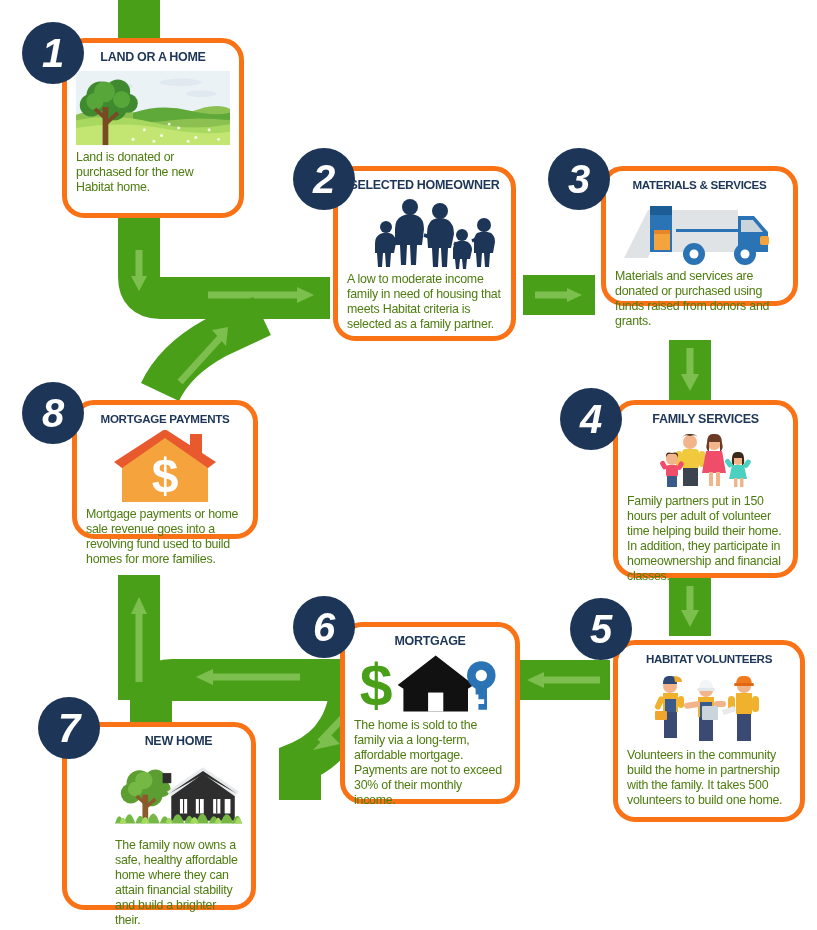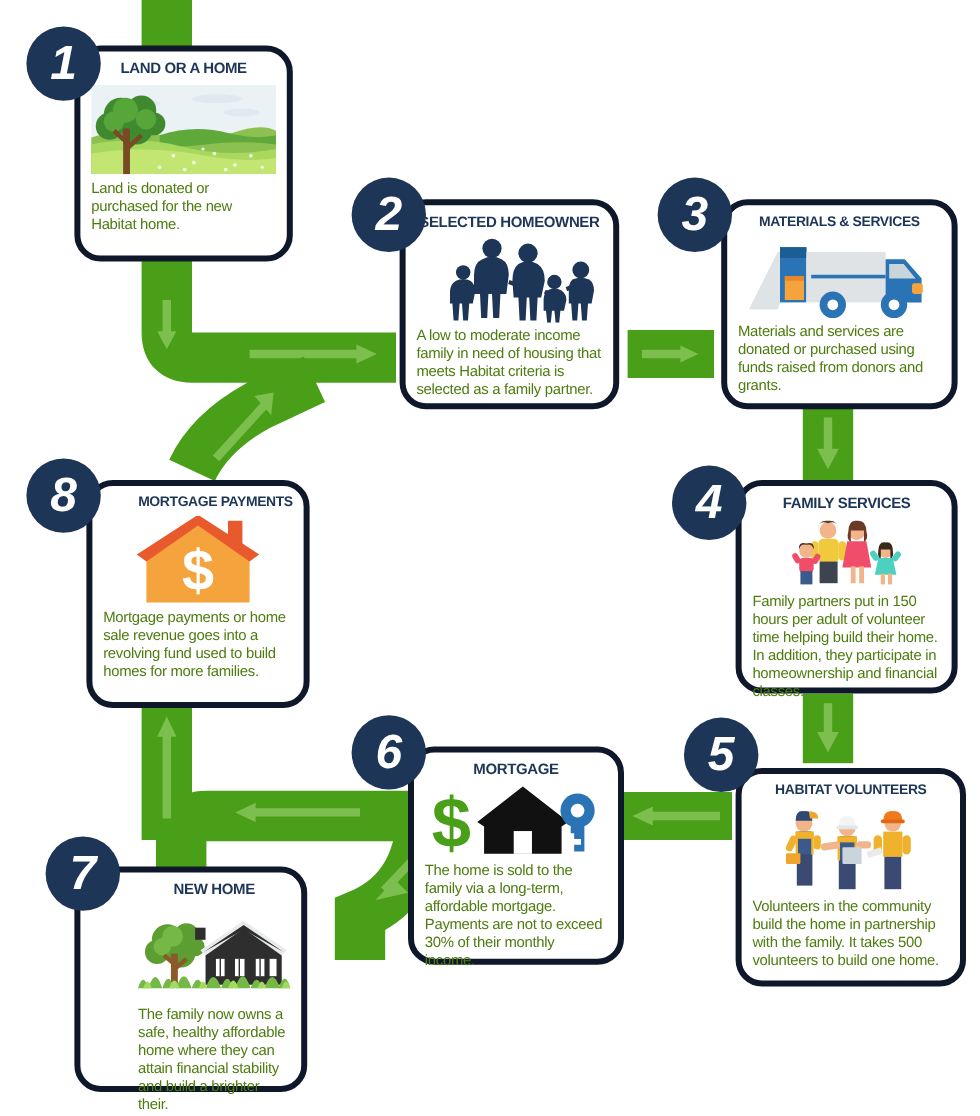--- a/index.html
+++ b/index.html
@@ -12,21 +12,21 @@
   }
   #stage { position: absolute; inset: 0; }
 
   
   .flow-layer { position: absolute; inset: 0; z-index: 1; }
 
   
   .card {
     position: absolute;
     background: #ffffff;
-    border: 5px solid #0f172a;
+    border: 5px solid #f97316;
     border-radius: 22px;
     z-index: 3;
     padding: 8px 9px 7px 9px;
     display: flex;
     flex-direction: column;
     align-items: center;
   }
   .card-title {
     color: #1d3557;
     font-weight: bold;
@@ -220,21 +220,21 @@
 
         <path d="M45 40 q6 4 9 2 M74 38 q6 2 10 4 M104 46 q4 2 6 3 M122 44 q5-2 7-4" stroke="#1d3557" stroke-width="3.5" fill="none"></path>
       </svg>
     </div>
     <div class="card-body">A low to moderate income family in need of housing that meets Habitat criteria is selected as a family partner.</div>
   </div>
 
   <div class="badge" style="left:548px; top:148px;">
     <span>3</span>
   </div>
-  <div class="card" style="left:601px; top:166px; width:197px; height:175px;">
+  <div class="card" style="left:601px; top:166px; width:197px; height:140px;">
     <div class="card-title sm">MATERIALS &amp; SERVICES</div>
     <div class="art">
       <svg width="160" height="70" viewBox="0 0 160 70">
         <polygon points="4,62 28,14 46,14 28,62" fill="#dfe3e6"></polygon>
         <rect x="30" y="10" width="22" height="46" fill="#2a73b5"></rect>
         <rect x="30" y="10" width="22" height="9" fill="#1d5d96"></rect>
         <rect x="34" y="34" width="16" height="20" fill="#f5a33c"></rect>
         <path d="M34 34 h16 v4 h-16z" fill="#e8862a"></path>
         <rect x="52" y="14" width="66" height="42" fill="#dfe3e6"></rect>
         <path d="M118 20 l16 0 l14 16 l0 20 l-30 0z" fill="#2a73b5"></path>
@@ -415,21 +415,21 @@
             <path d="M166 82 q5-16 10 0z"></path>
         </g>
       </svg>
     </div>
     <div class="card-body">The family now owns a safe, healthy affordable home where they can attain financial stability and build a brighter their.</div>
   </div>
 
   <div class="badge" style="left:22px; top:382px;">
     <span>8</span>
   </div>
-  <div class="card" style="left:72px; top:400px; width:186px; height:190px;align-items:flex-end;">
+  <div class="card" style="left:72px; top:400px; width:186px; height:139px;">
     <div class="card-title sm">MORTGAGE PAYMENTS</div>
     <div class="art">
       <svg width="130" height="74" viewBox="0 0 130 74">
         <rect x="90" y="4" width="12" height="20" fill="#e8592e"></rect>
         <path d="M22 30 L65 2 L108 30 L108 72 L22 72 Z" fill="#f5a33c"></path>
         <path d="M14 32 L65 -1 L116 32 L108 38 L65 8 L22 38 Z" fill="#e8592e"></path>
         <text x="65" y="62" text-anchor="middle" font-family="Liberation Sans, sans-serif" font-size="48" font-weight="bold" fill="#ffffff">$</text>
       </svg>
     </div>
     <div class="card-body">Mortgage payments or home sale revenue goes into a revolving fund used to build homes for more families.</div>

